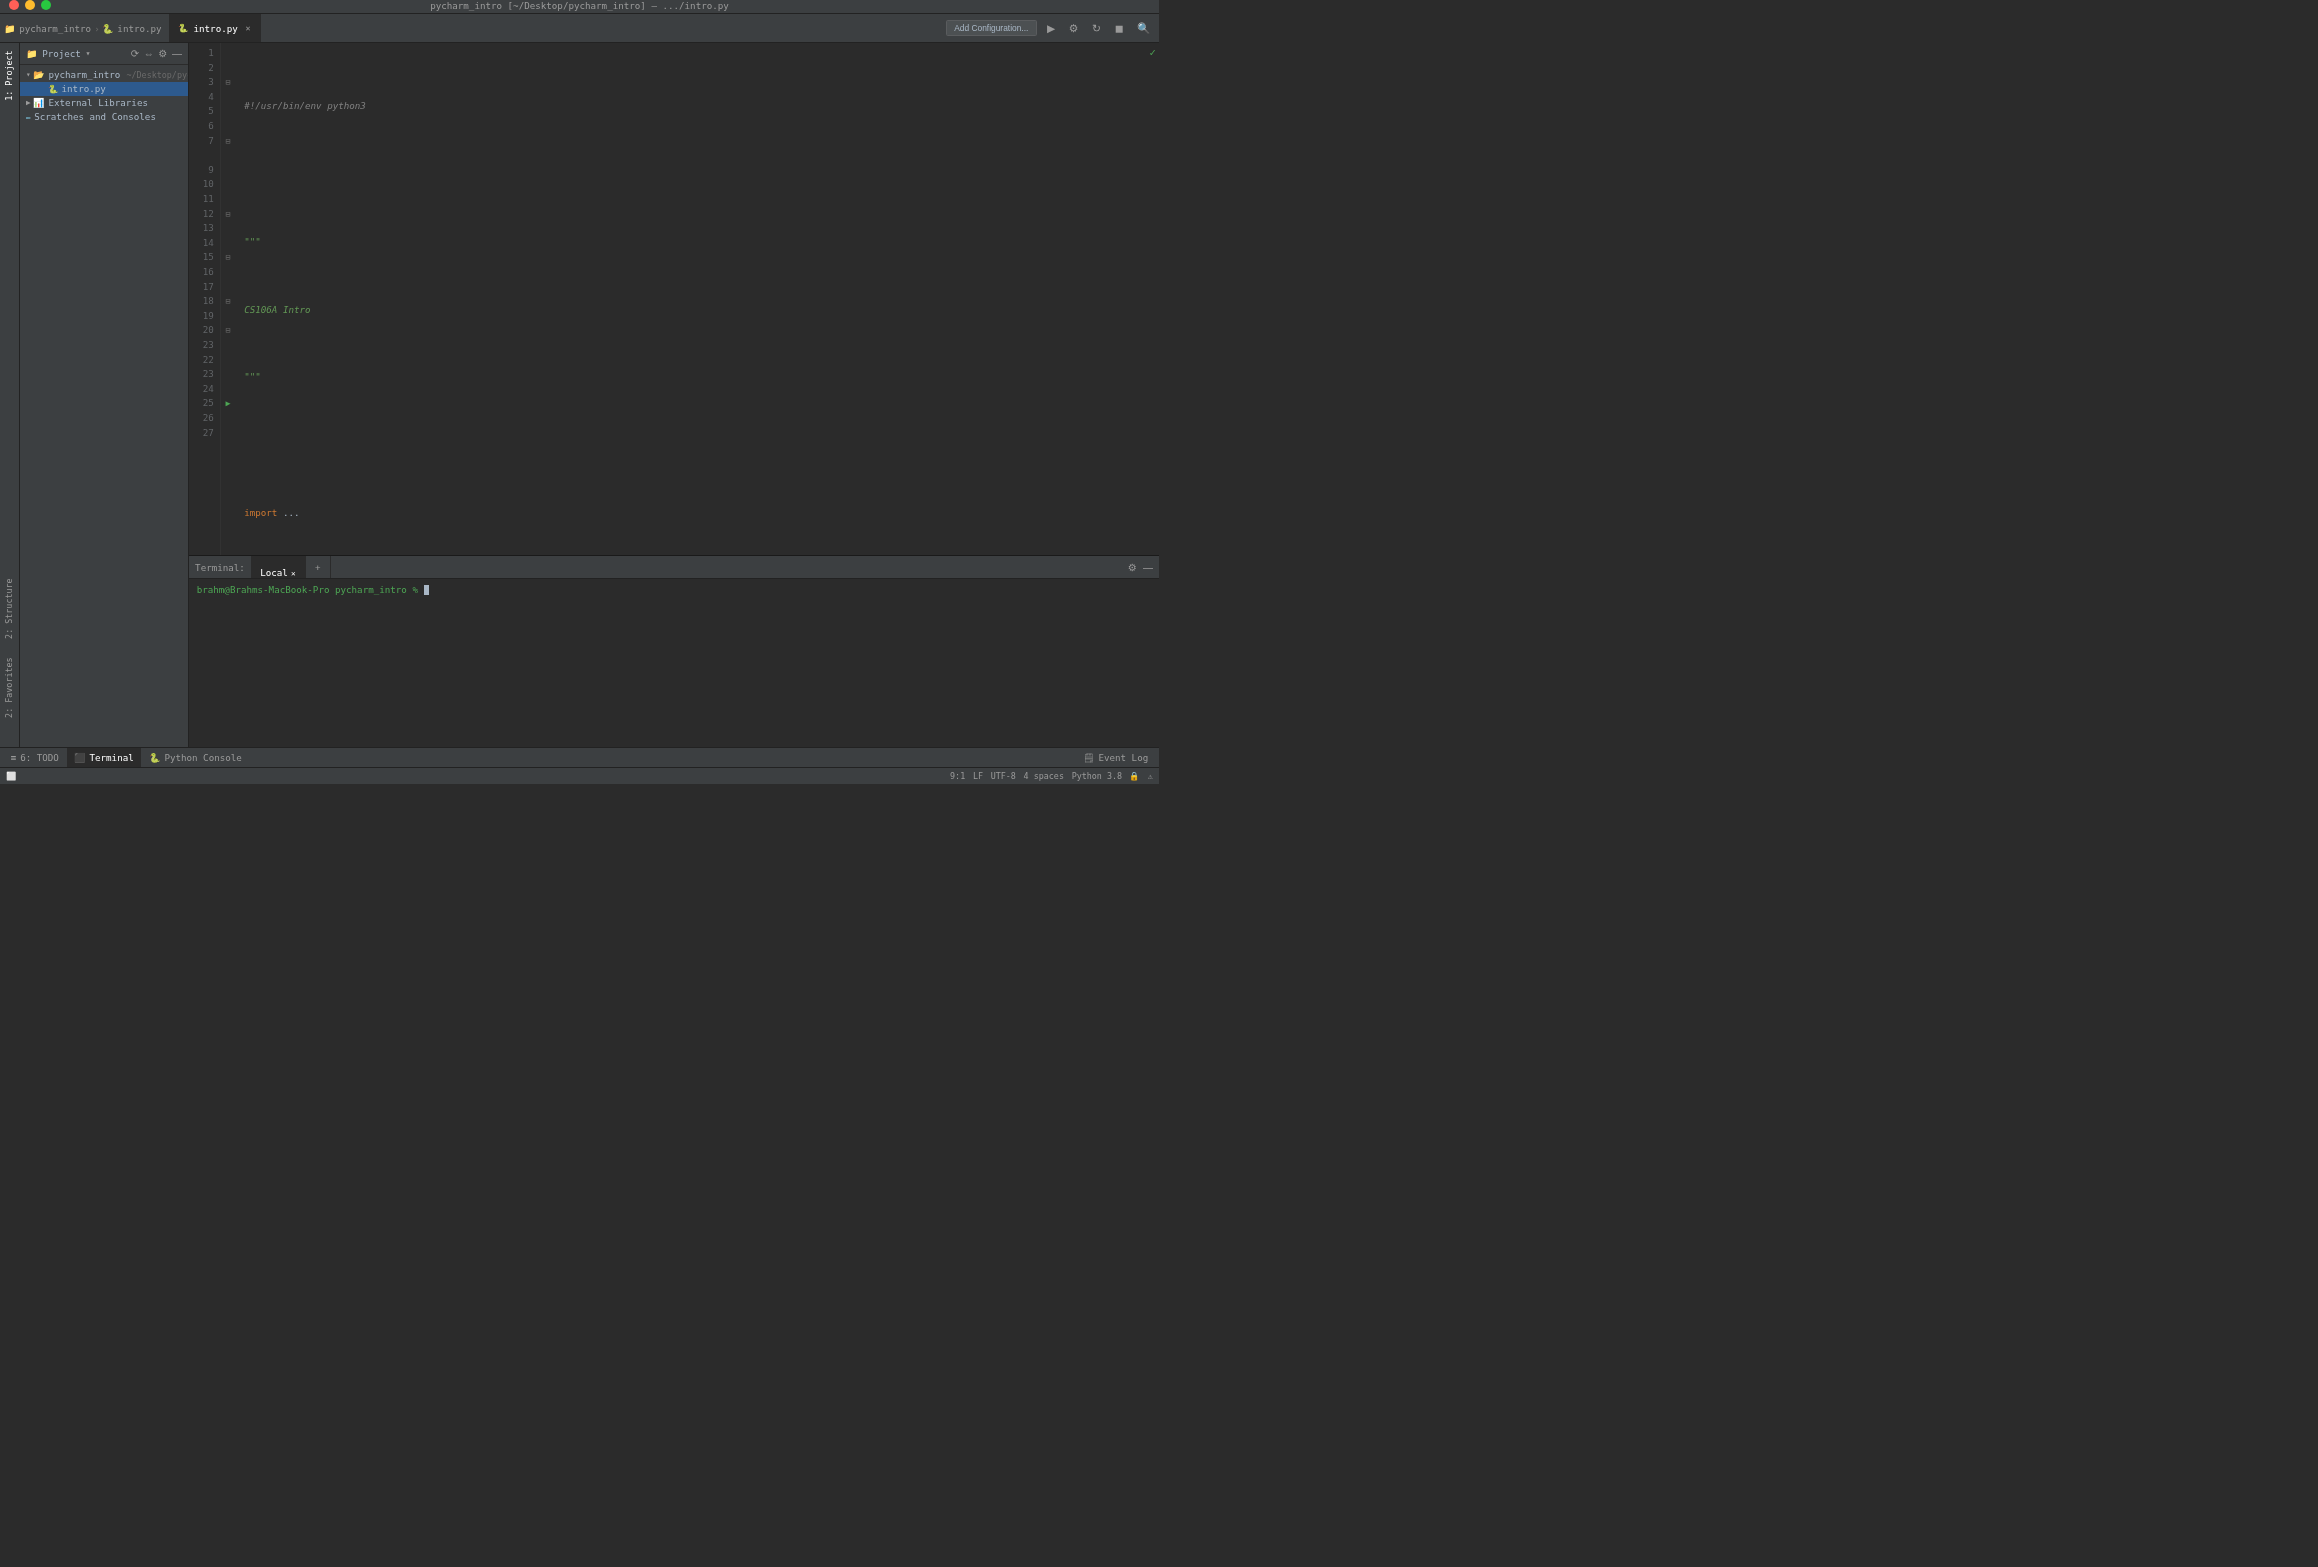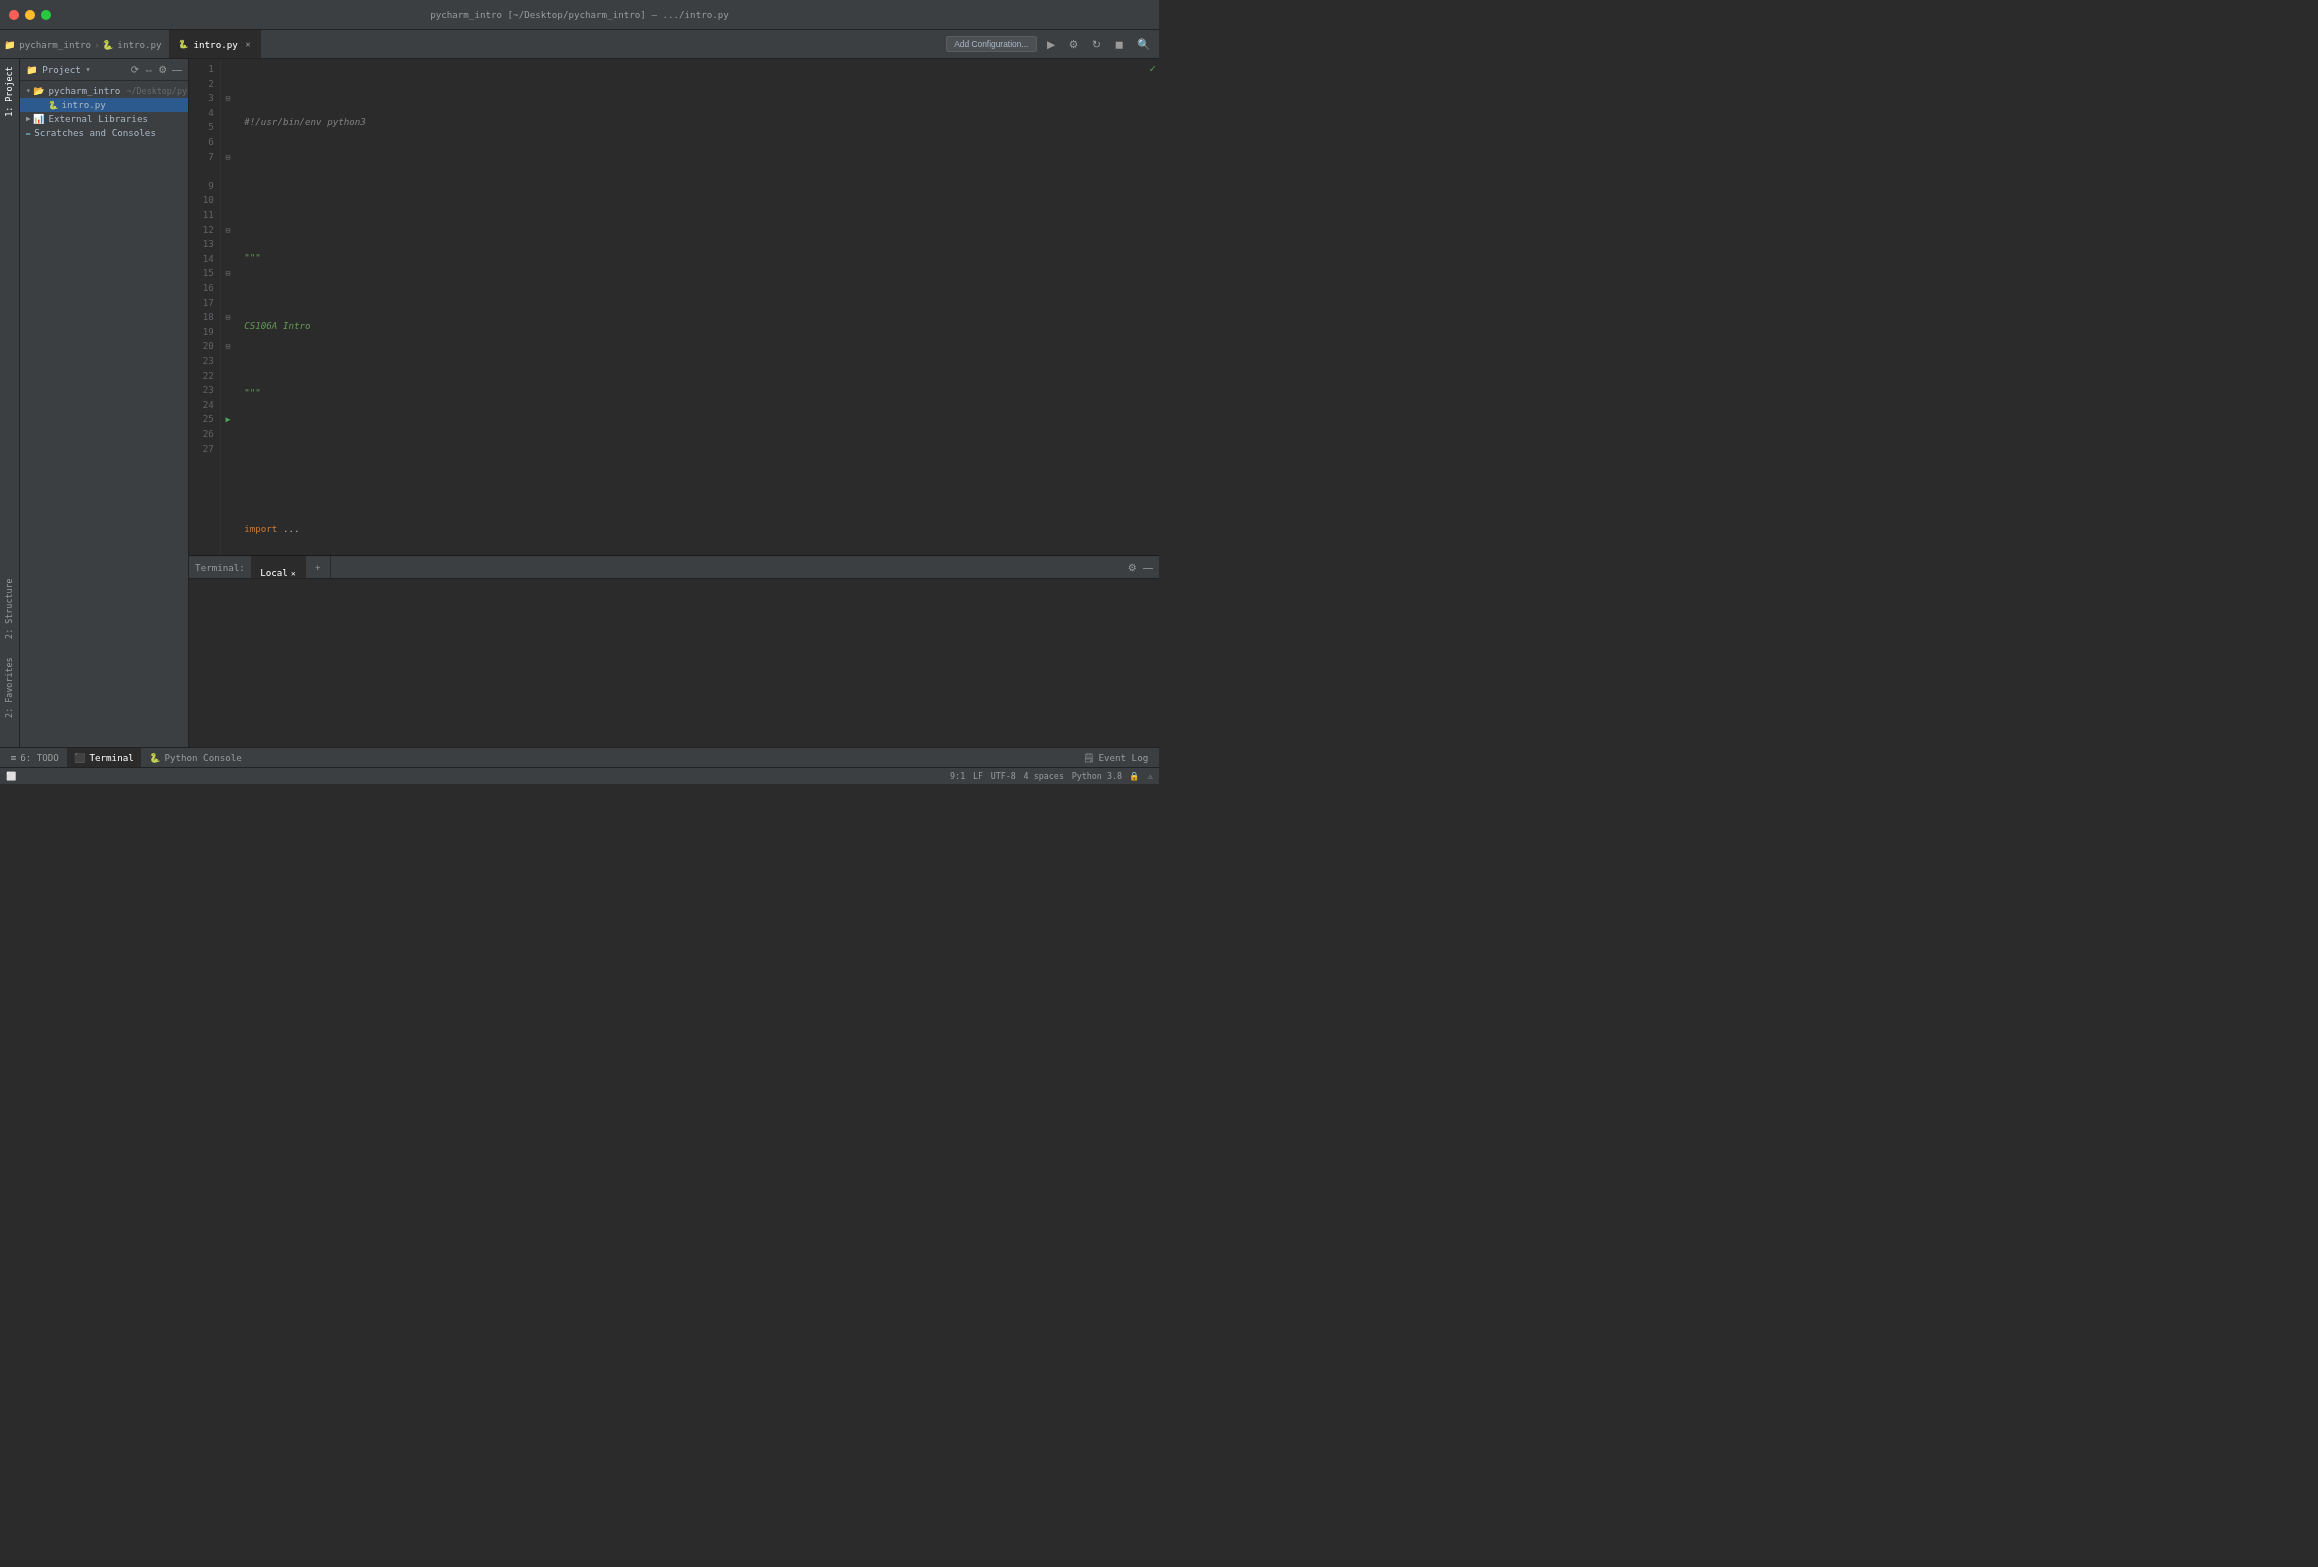--- a/index.html
+++ b/index.html
@@ -11,23 +11,22 @@
       width: 1159px;
       height: 784px;
       overflow: hidden;
       display: flex;
       flex-direction: column;
     }
 
     
     .title-bar {
       background: #3c3f41;
-      height: 30px;
-      display: flex;
-      align-items: center;
+      height: 14px;
+      display: flex;
       justify-content: center;
       position: relative;
       border-bottom: 0.8px solid #222;
       flex-shrink: 0;
     }
     .title-bar-controls {
       position: absolute;
       left: 9.2px;
       display: flex;
       gap: 6.1px;
@@ -561,20 +560,25 @@
           <span class="close-btn">✕</span>
         </div>
         <div class="bottom-tab">
           <span>+</span>
         </div>
         <div class="bottom-tab-actions">
           <button class="panel-icon-btn">⚙</button>
           <button class="panel-icon-btn">—</button>
         </div>
       </div>
+      <div class="terminal-content">
+        <span class="terminal-prompt">brahm@Brahms-MacBook-Pro pycharm_intro %</span>
+        <span> </span>
+        <span class="terminal-cursor"></span>
+      </div>
     </div>
 
   </div>
 
 </div>
 
 <div class="bottom-bar">
   <div class="bottom-bar-item">
     <span>≡</span>
     <span>6: TODO</span>

